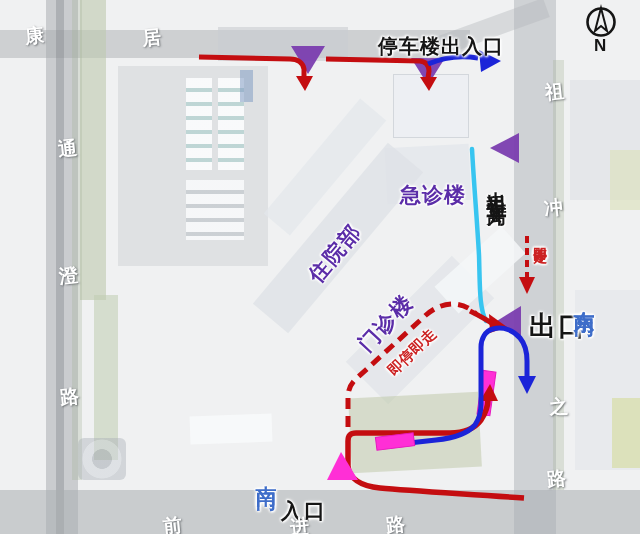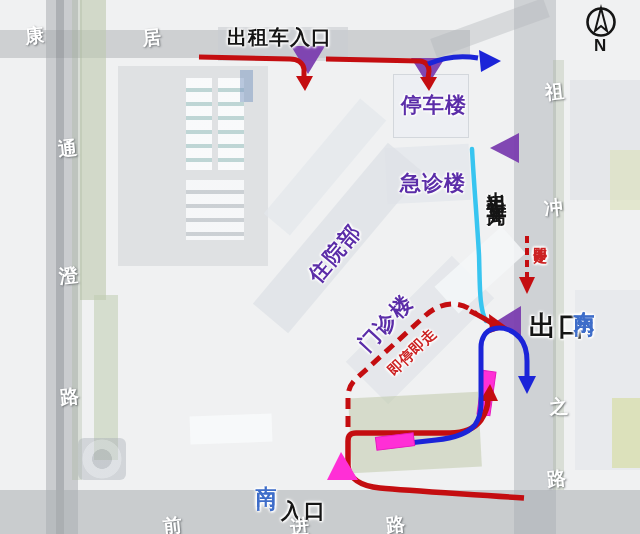--- a/index.html
+++ b/index.html
@@ -97,23 +97,22 @@
 
     <rect x="376" y="435" width="38" height="13" fill="#ff2fd6" stroke="#e518be" stroke-width="1" transform="rotate(-7 395 441)"></rect>
     <polygon points="341,452 358,480 327,480" fill="#ff2fd6"></polygon>
 
     <g>
       <circle cx="601" cy="22" r="13.5" fill="none" stroke="#151515" stroke-width="2.6"></circle>
       <path d="M601,8 L607,31 L601,26 L595,31 Z" fill="none" stroke="#151515" stroke-width="2"></path>
     </g>
   </svg>
 
-  <div class="lbl black halo" style="left:227px;top:27px;">出租车入口</div>
-  <div class="lbl purple halo" style="left:401px;top:94px;">停车楼</div>
-  <div class="lbl purple halo" style="left:400px;top:172px;">急诊楼</div>
+  <div class="lbl black halo" style="left:378px;top:36px;">停车楼出入口</div>
+  <div class="lbl purple halo" style="left:400px;top:184px;">急诊楼</div>
   <div class="lbl black halo vtext" style="left:486px;top:176px;font-size:20px;letter-spacing:4px;">出租车离开</div>
   <div class="lbl rednote halo vtext" style="left:533px;top:236px;font-size:14px;letter-spacing:1px;">即停即走</div>
   <div class="lbl purple halo rot" style="left:290px;top:242px;width:90px;transform:rotate(-50deg);letter-spacing:2px;">住院部</div>
   <div class="lbl purple halo rot" style="left:341px;top:312px;width:90px;transform:rotate(-47deg);letter-spacing:2px;">门诊楼</div>
   <div class="lbl rednote halo rot" style="left:379px;top:344px;width:66px;font-size:15px;transform:rotate(-44deg);">即停即走</div>
   <div class="lbl black halo" style="left:529px;top:312px;font-size:27px;letter-spacing:2px;">出口</div>
   <div class="lbl gateblue halo vtext" style="left:573px;top:293px;">东南门</div>
   <div class="lbl gateblue halo vtext" style="left:255px;top:469px;">南门</div>
   <div class="lbl black halo" style="left:281px;top:500px;font-size:21px;letter-spacing:2px;">入口</div>
 

